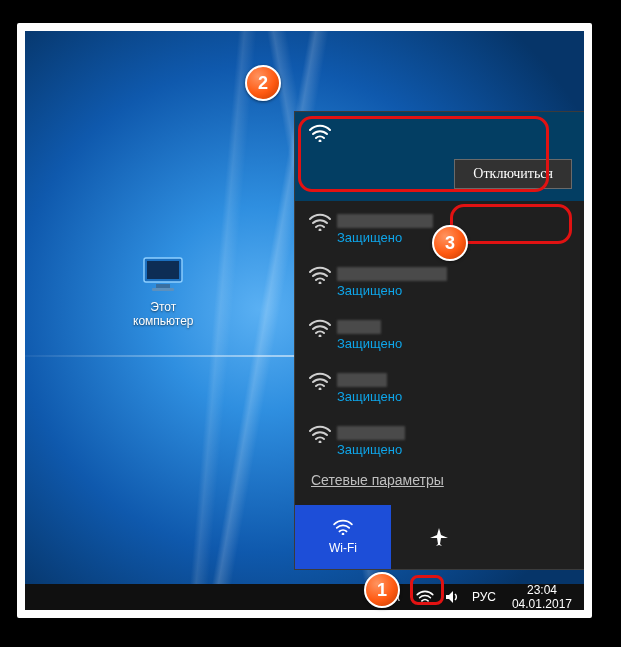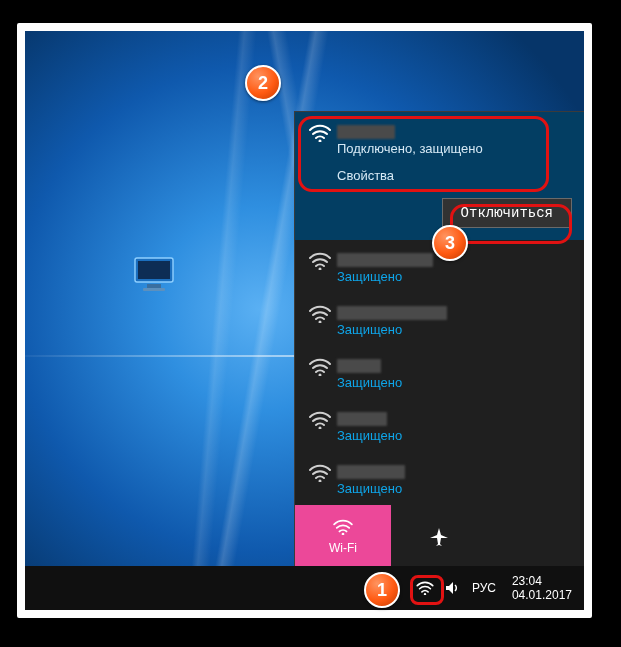--- a/index.html
+++ b/index.html
@@ -22,32 +22,32 @@
   .net{display:flex;align-items:flex-start;padding:10px 14px 8px 14px;position:relative;}
   .net .sig{flex:0 0 28px;margin-top:2px;}
   .net .txt{flex:1;}
   .ssid{color:#fff;font-size:15px;line-height:18px;}
   .sub{font-size:13px;color:#0ea5e9;line-height:17px;}
   .blur{display:inline-block;height:14px;background:#4a4a4a;border-radius:1px;vertical-align:middle;filter:blur(1px);}
   .net.sel{background:#033e63;}
   .net.sel .sub{color:#d6e9f5;}
   .props{margin-top:10px;color:#cfe6f5;}
   .disc-row{display:flex;justify-content:flex-end;padding:6px 12px 12px;background:#033e63;}
-  .disc-btn{border:1px solid #6a6a6a;background:#323232;color:#fff;font-size:14px;padding:6px 18px;font-family:Liberation Mono, monospace;}
+  .disc-btn{border:1px solid #6a6a6a;background:#323232;color:#fff;font-size:14px;padding:6px 18px;font-family:Liberation Serif, serif;}
   .linkish{color:#bfbfbf;text-decoration:underline;padding:6px 16px 10px;font-size:14px;display:block;}
   .tiles{position:absolute;left:0;right:0;bottom:0;height:64px;background:#1f1f1f;display:flex;padding:0;}
   .tile{width:96px;height:64px;margin:0;display:flex;flex-direction:column;align-items:center;justify-content:center;color:#fff;font-size:12px;}
-  .tile.wifi{background:#ec4899;}
+  .tile.wifi{background:#1d4ed8;}
   .tile.plane{background:#1f1f1f;}
   .tile .lbl{margin-top:6px;}
   
-  .taskbar{position:absolute;left:0;right:0;bottom:0;height:44px;background:#101010;color:#fff;display:flex;align-items:center;justify-content:flex-end;padding:0 12px 0 8px;font-size:12px;}
+  .taskbar{position:absolute;left:0;right:0;bottom:0;height:26px;background:#101010;color:#fff;display:flex;align-items:center;justify-content:flex-end;padding:0 12px 0 8px;font-size:12px;}
   .tray{display:flex;align-items:center;gap:10px;}
   .tray .ic{width:18px;height:18px;display:flex;align-items:center;justify-content:center;color:#fff;}
-  .dt{text-align:left;line-height:14px;margin-left:6px;}
+  .dt{text-align:center;line-height:14px;margin-left:6px;}
   .tray .chev{font-size:11px;}
   
   .badge{position:absolute;width:32px;height:32px;border-radius:50%;background:radial-gradient(circle at 35% 30%, #ff9460 0%, #ff5a12 55%, #c23a00 100%);border:2px solid #fff;color:#fff;font-weight:bold;font-size:18px;display:flex;align-items:center;justify-content:center;box-shadow:0 1px 3px rgba(0,0,0,.5);z-index:50;}
   .ring{position:absolute;border:3px solid #e11212;border-radius:14px;box-sizing:border-box;z-index:40;pointer-events:none;}
   .ring.small{border-radius:8px;}
 </style>
 </head>
 <body>
 
 <div class="stage">
@@ -55,38 +55,35 @@
     <div class="desktop"></div>
     <div class="horizon"></div>
 
     <div class="desktop-icon">
       <svg width="42" height="38" viewBox="0 0 42 38">
         <rect x="2" y="2" width="38" height="24" rx="2" fill="#1b6fbf" stroke="#8fd0ff" stroke-width="1.4"></rect>
         <rect x="5" y="5" width="32" height="18" fill="#0d2d55"></rect>
         <rect x="14" y="28" width="14" height="4" fill="#3a6fa0"></rect>
         <rect x="10" y="32" width="22" height="3" rx="1" fill="#5d90bd"></rect>
       </svg>
+      <div style="white-space:pre;">Этот
+компьютер</div>
     </div>
 
     <div class="flyout">
       <div class="net sel">
         <div class="sig">
           <svg width="22" height="18" viewBox="0 0 22 18">
               <g fill="none" stroke="#fff" stroke-width="2" stroke-linecap="round">
                 <path d="M1 6 A14 14 0 0 1 21 6"></path>
                 <path d="M4 10 A10 10 0 0 1 18 10"></path>
                 <path d="M7 14 A6 6 0 0 1 15 14"></path>
               </g>
               <circle cx="11" cy="17" r="1.5" fill="#fff"></circle>
             </svg>
-        </div>
-        <div class="txt">
-          <div class="ssid"><span class="blur" style="width:58px"></span></div>
-          <div class="sub">Подключено, защищено</div>
-          <div class="sub props">Свойства</div>
         </div>
       </div>
       <div class="disc-row">
         <button class="disc-btn">Отключиться</button>
       </div>
 
       <div id="others">
           <div class="net">
             <div class="sig"><svg width="22" height="18" viewBox="0 0 22 18">
                 <g fill="none" stroke="#cfcfcf" stroke-width="2" stroke-linecap="round">

